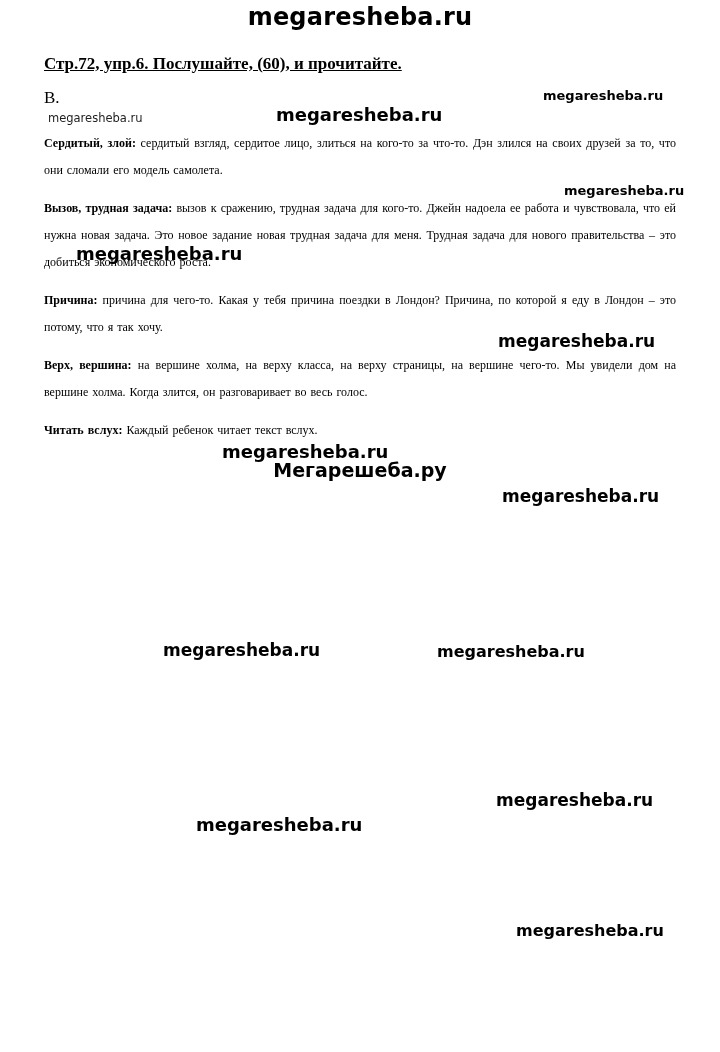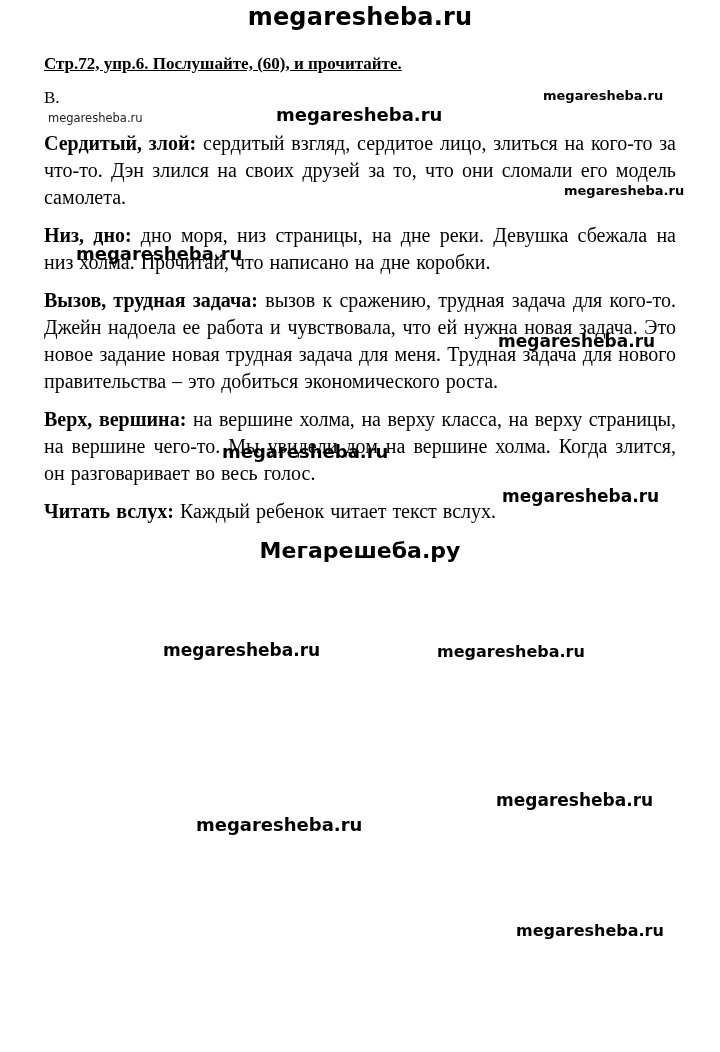--- a/index.html
+++ b/index.html
@@ -29,32 +29,32 @@
     line-height: 22px;
     text-decoration: underline;
     margin-bottom: 12px;
   }
   .section-label {
     font-size: 17px;
     line-height: 22px;
     margin-bottom: 21px;
   }
   .para {
-    font-size: 20px;
+    font-size: 12px;
     line-height: 27px;
     margin: 0 0 11px 0;
     text-align: justify;
     word-spacing: 1px;
   }
   .para b { font-weight: bold; }
   .site-footer {
     text-align: center;
     font-family: "DejaVu Sans", sans-serif;
     font-weight: bold;
-    font-size: 22px;
+    font-size: 19px;
     line-height: 30px;
     margin-top: 8px;
   }
   .wm {
     position: absolute;
     font-family: "DejaVu Sans", sans-serif;
     font-weight: bold;
     color: #000000;
     white-space: nowrap;
   }
@@ -78,26 +78,26 @@
 <div class="page">
 
   <div class="site-header">megaresheba.ru</div>
 
   <div class="task-line">Стр.72, упр.6. Послушайте, (60), и прочитайте.</div>
 
   <div class="section-label">В.</div>
 
   <p class="para"><b>Сердитый, злой:</b><span> сердитый взгляд, сердитое лицо, злиться на кого-то за что-то. Дэн злился на своих друзей за то, что они сломали его модель самолета.</span></p>
 
-  <p class="para"><b>Низ, дно:</b><span> дно моря, низ страницы, на дне реки. Девушка сбежала на низ холма. Прочитай, что написано на дне коробки.</span></p>
 
   <p class="para"><b>Вызов, трудная задача:</b><span> вызов к сражению, трудная задача для кого-то. Джейн надоела ее работа и чувствовала, что ей нужна новая задача. Это новое задание новая трудная задача для меня. Трудная задача для нового правительства – это добиться экономического роста.</span></p>
 
 
 
+  <p class="para"><b>Причина:</b><span> причина для чего-то. Какая у тебя причина поездки в Лондон? Причина, по которой я еду в Лондон – это потому, что я так хочу.</span></p>
 
 
 
   <p class="para"><b>Верх, вершина:</b><span> на вершине холма, на верху класса, на верху страницы, на вершине чего-то. Мы увидели дом на вершине холма. Когда злится, он разговаривает во весь голос.</span></p>
 
 
   <p class="para"><b>Читать вслух:</b><span> Каждый ребенок читает текст вслух.</span></p>
 
   <div class="site-footer">Мегарешеба.ру</div>
 

